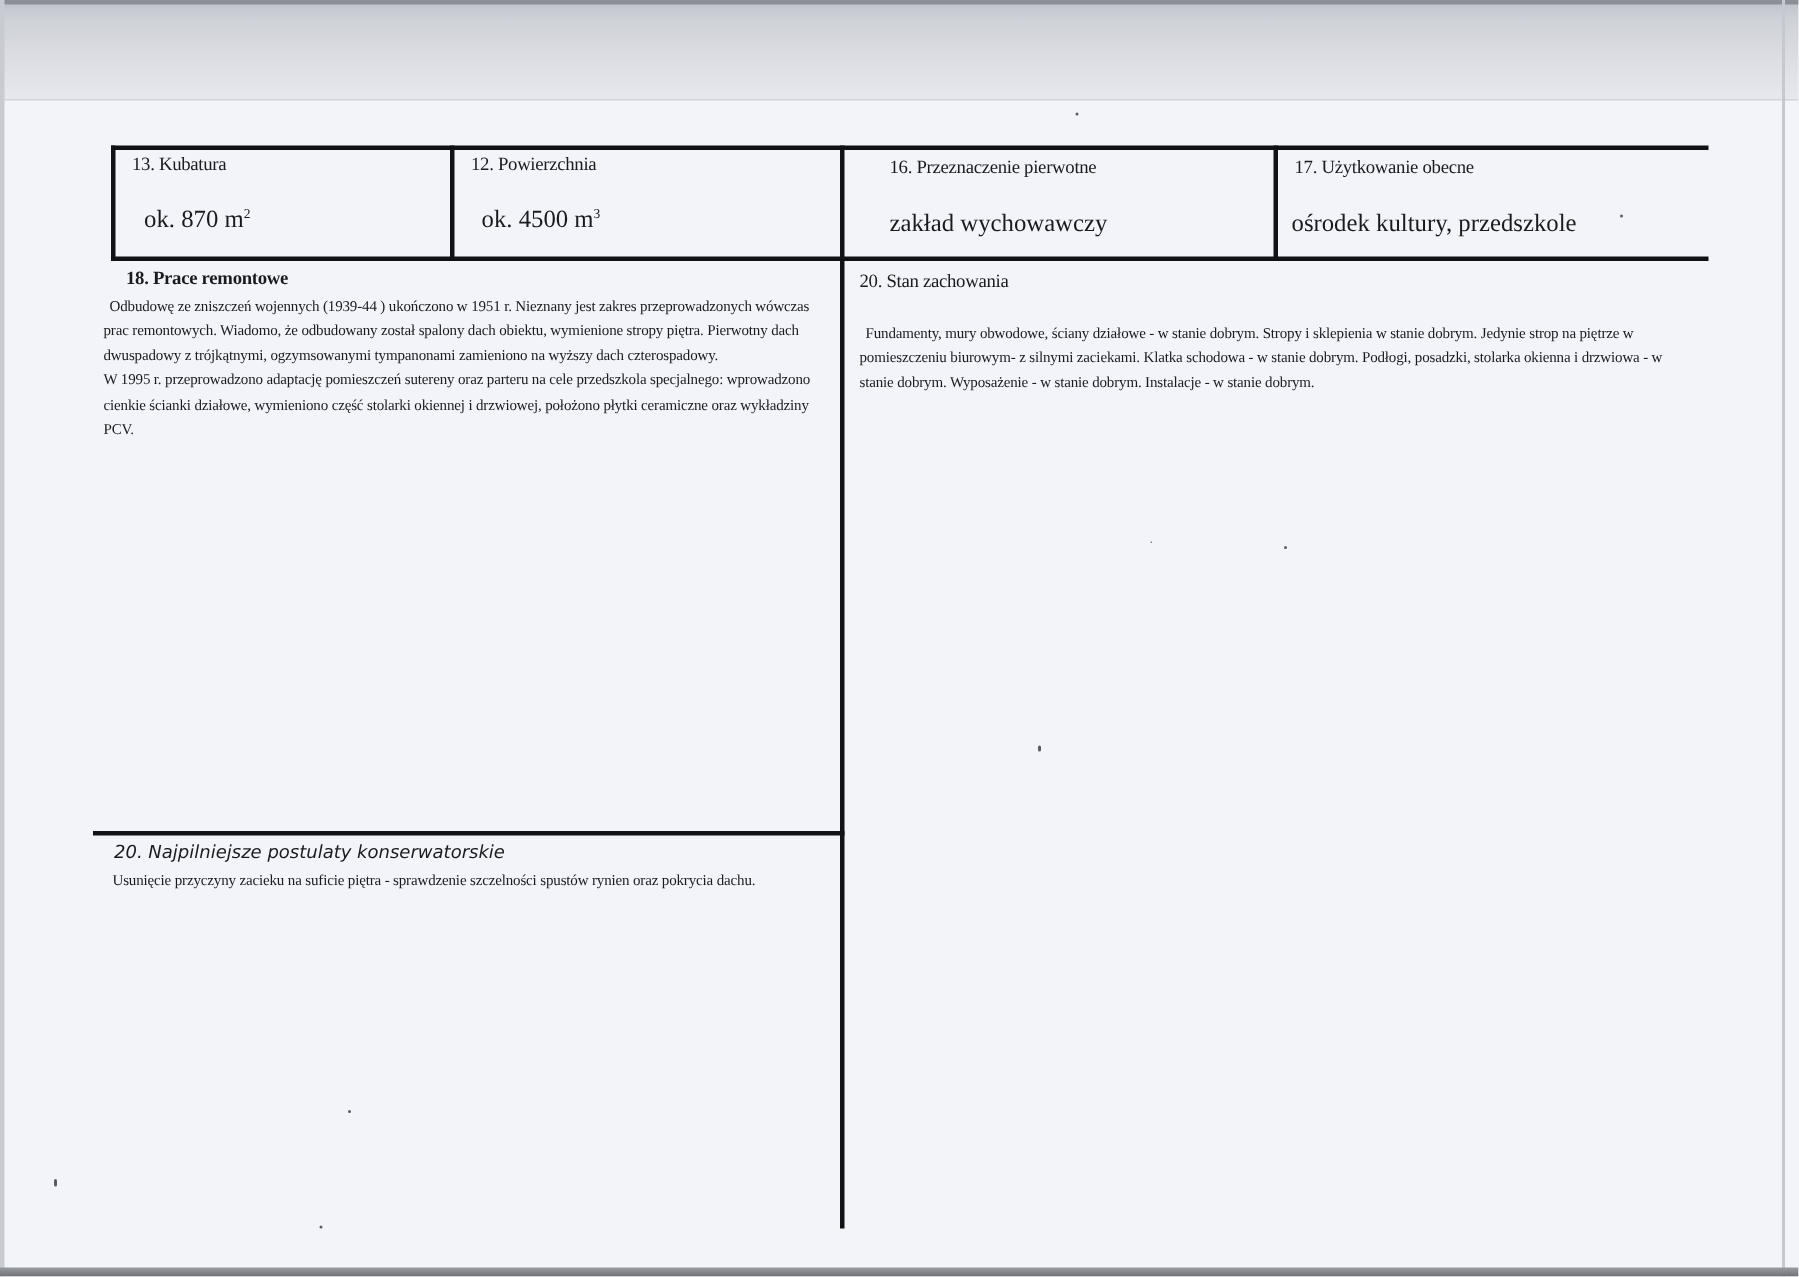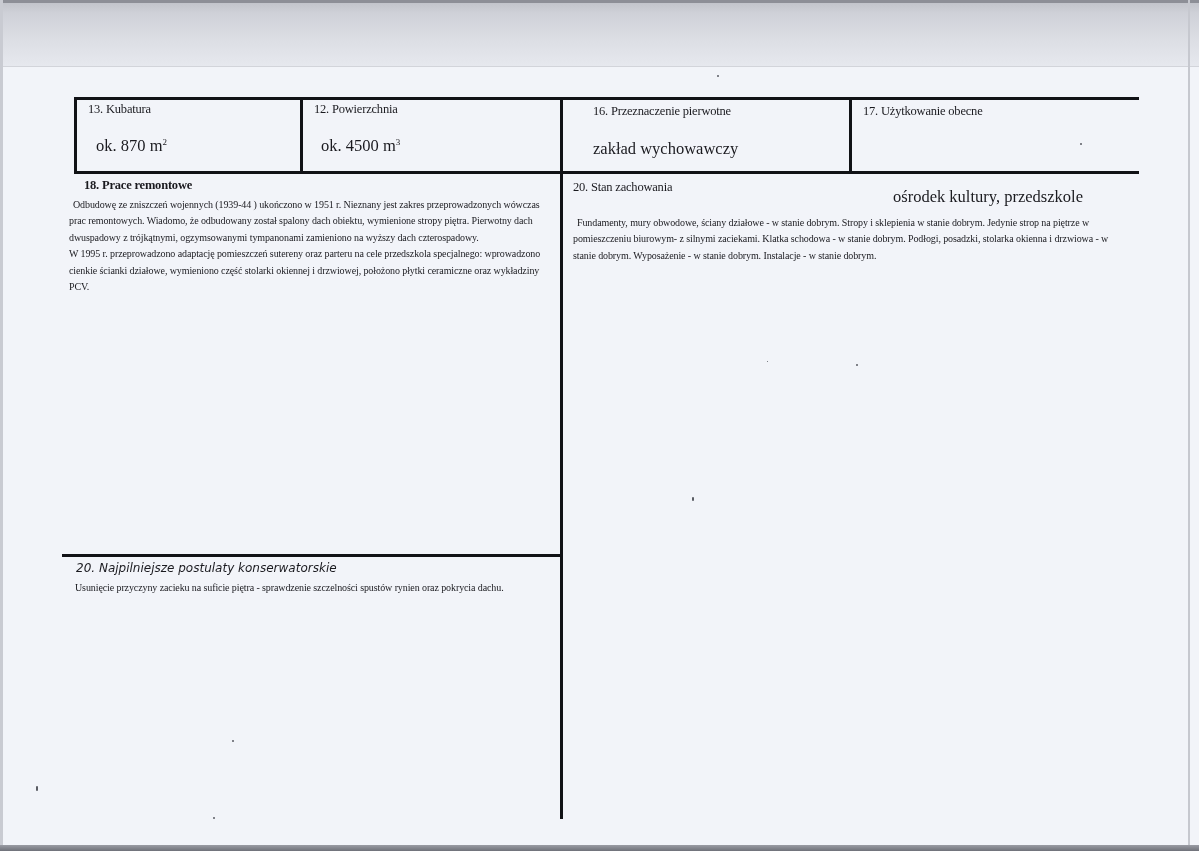--- a/index.html
+++ b/index.html
@@ -120,21 +120,21 @@
   </div>
 </section>
 
 <section>
   <div class="label" style="left:577px; top:104px;margin-left:16px;">16. Przeznaczenie pierwotne</div>
   <div class="value" style="left:593px; top:139px;">zakład wychowawczy</div>
 </section>
 
 <section>
   <div class="label" style="left:863px; top:104px;">17. Użytkowanie obecne</div>
-  <div class="value" style="left:893px; top:139px;margin-top:48px;">ośrodek kultury, przedszkole</div>
+  <div class="value" style="left:861px; top:139px;">ośrodek kultury, przedszkole</div>
 </section>
 
 <section>
   <div class="label" style="left:84px; top:178px;font-weight:bold;">18. Prace remontowe</div>
   <div class="para" style="left:69px; top:197px; width:474px; text-indent:4px;">
     <p>Odbudowę ze zniszczeń wojennych (1939-44 ) ukończono w 1951 r. Nieznany jest zakres przeprowadzonych wówczas prac remontowych. Wiadomo, że odbudowany został spalony dach obiektu, wymienione stropy piętra. Pierwotny dach dwuspadowy z trójkątnymi, ogzymsowanymi tympanonami zamieniono na wyższy dach czterospadowy.</p>
     <p style="text-indent:0;">W 1995 r. przeprowadzono adaptację pomieszczeń sutereny oraz parteru na cele przedszkola specjalnego: wprowadzono cienkie ścianki działowe, wymieniono część stolarki okiennej i drzwiowej, położono płytki ceramiczne oraz wykładziny PCV.</p>
   </div>
 </section>
 

